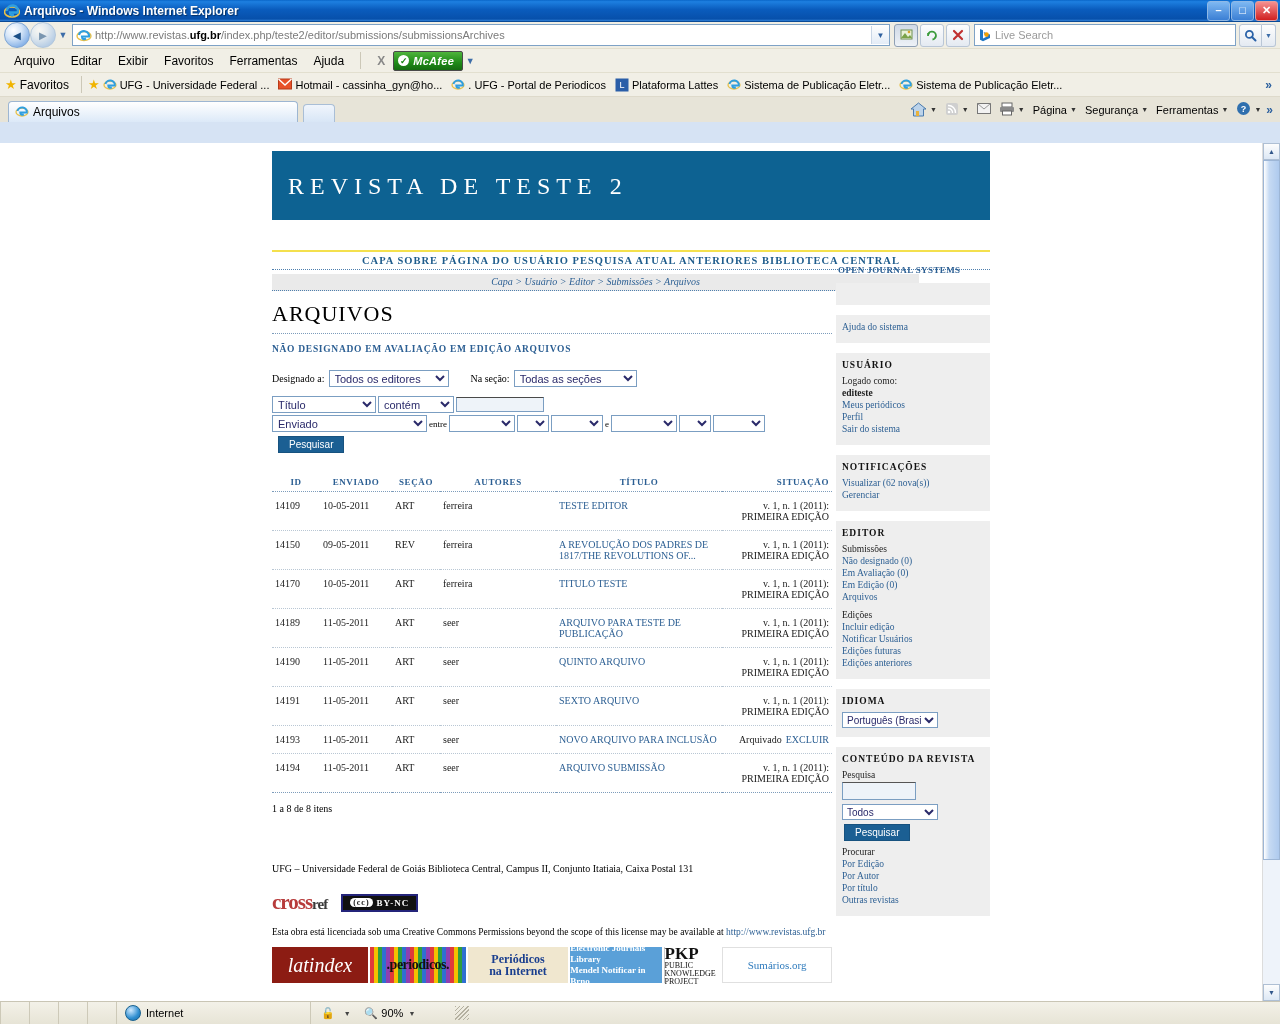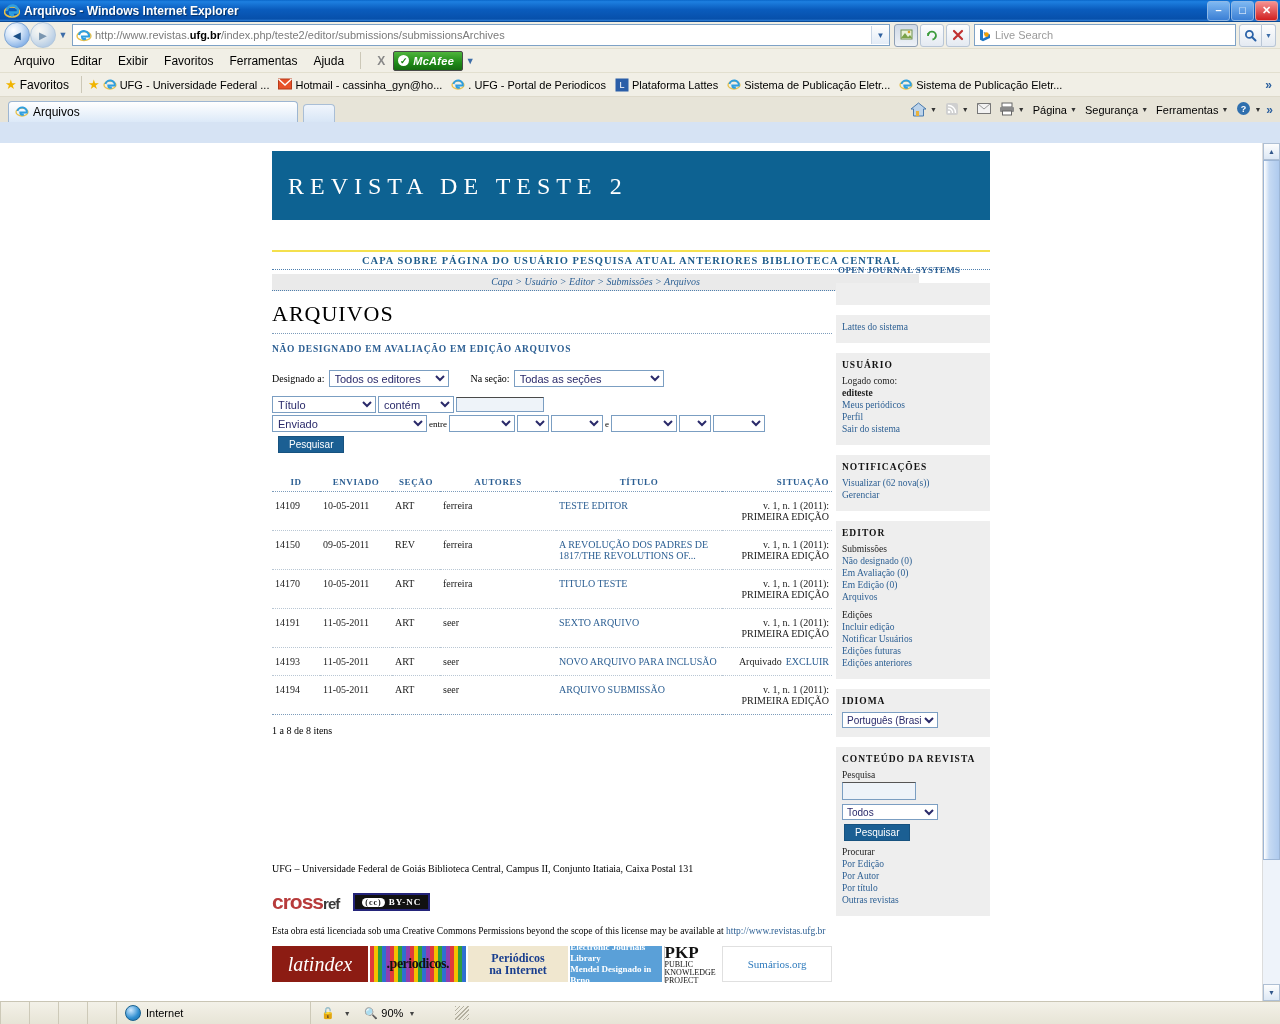--- a/index.html
+++ b/index.html
@@ -244,21 +244,21 @@
   table.results tr:last-child td{border-bottom:1px dotted #7d9cbb;}
   td.c-title a, td.c-title{color:#2c5f93;}
   td.c-status{text-align:right;color:#1a1a1a;}
   td.c-status .excl{color:#2c5f93;margin-left:4px;}
   .count{margin-top:10px;font-family:"Liberation Serif", serif;font-size:10px;}
 
   
   .footer{position:absolute;left:272px;top:720px;width:560px;font-family:"Liberation Serif", serif;font-size:10px;}
   .footer .addr{margin-bottom:16px;}
   .logos-row{display:flex;align-items:center;gap:14px;margin-bottom:12px;}
-  .crossref{font-family:Liberation Sans, sans-serif;font-size:21px;font-weight:bold;color:#b73b3b;position:relative;letter-spacing:-1px;}
+  .crossref{font-family:Liberation Serif, serif;font-size:21px;font-weight:bold;color:#b73b3b;position:relative;letter-spacing:-1px;}
   .crossref .ref{color:#3a3a3a;font-size:15px;}
   .ccbadge{
     background:#111;color:#fff;border:2px solid #24247a;padding:2px 7px;
     font-size:9px;font-weight:bold;letter-spacing:1px;display:inline-flex;align-items:center;gap:4px;
   }
   .ccbadge .cc{background:#fff;color:#111;border-radius:7px;padding:0 3px;font-size:8px;}
   .licensetext{margin-bottom:10px;font-size:9.5px;}
   .licensetext a{color:#2c5f93;text-decoration:none;}
   .badges{display:flex;align-items:flex-end;gap:2px;}
   .bdg{height:36px;display:flex;align-items:center;justify-content:center;box-sizing:border-box;}
@@ -520,21 +520,21 @@
         <h1 class="pagetitle">ARQUIVOS</h1>
         <hr class="hr-dotted">
         <div class="subnav">NÃO DESIGNADO EM AVALIAÇÃO EM EDIÇÃO ARQUIVOS</div>
 
         <div class="formrow">
           <span class="lb">Designado a:</span>
           <select class="ojs" style="width:120px">
             <option>Todos os editores</option>
           </select>
           <span class="lb" style="margin-left:22px">Na seção:</span>
-          <select class="ojs" style="width:150px">
+          <select class="ojs" style="width:123px">
             <option>Todas as seções</option>
           </select>
         </div>
 
         <div class="formrow" style="margin-bottom:2px;">
           <select class="ojs" style="width:104px">
             <option>Título</option>
           </select>
           <select class="ojs" style="width:76px;margin-left:2px">
             <option>contém</option>
@@ -590,20 +590,36 @@
             </tr>
             <tr>
               <td>14170</td>
               <td>10-05-2011</td>
               <td>ART</td>
               <td>ferreira</td>
               <td class="c-title">TITULO TESTE</td>
               <td class="c-status">v. 1, n. 1 (2011): PRIMEIRA EDIÇÃO</td>
             </tr>
             <tr>
+              <td>14189</td>
+              <td>11-05-2011</td>
+              <td>ART</td>
+              <td>seer</td>
+              <td class="c-title">ARQUIVO PARA TESTE DE PUBLICAÇÃO</td>
+              <td class="c-status">v. 1, n. 1 (2011): PRIMEIRA EDIÇÃO</td>
+            </tr>
+            <tr>
+              <td>14190</td>
+              <td>11-05-2011</td>
+              <td>ART</td>
+              <td>seer</td>
+              <td class="c-title">QUINTO ARQUIVO</td>
+              <td class="c-status">v. 1, n. 1 (2011): PRIMEIRA EDIÇÃO</td>
+            </tr>
+            <tr>
               <td>14191</td>
               <td>11-05-2011</td>
               <td>ART</td>
               <td>seer</td>
               <td class="c-title">SEXTO ARQUIVO</td>
               <td class="c-status">v. 1, n. 1 (2011): PRIMEIRA EDIÇÃO</td>
             </tr>
             <tr>
               <td>14193</td>
               <td>11-05-2011</td>
@@ -639,38 +655,38 @@
         </div>
         <div class="badges">
           <span class="bdg latindex">latindex</span>
           <span class="bdg periodicos">.periodicos.</span>
           <span class="bdg pni">
             <span>Periódicos</span>
             <span>na Internet</span>
           </span>
           <span class="bdg ejl">
             <span>Electronic Journals Library</span>
-            <span>Mendel Designado in Brno</span>
+            <span>Mendel Notificar in Brno</span>
           </span>
           <span class="bdg pkp">
             <span class="big">PKP</span>
             <span>PUBLIC</span>
             <span>KNOWLEDGE</span>
             <span>PROJECT</span>
           </span>
           <span class="bdg sumarios">Sumários.org</span>
         </div>
       </div>
 
       <div class="sidebar">
 
         <div class="sbblock" style="height:14px;padding-top:4px;padding-bottom:4px;"></div>
 
         <div class="sbblock">
-          <a class="sblink">Lattes do sistema</a>
+          <a class="sblink">Ajuda do sistema</a>
         </div>
 
         <div class="sbblock">
           <div class="sbtitle">USUÁRIO</div>
           <div class="sbtext">Logado como:</div>
           <div class="sbtext bold">editeste</div>
           <a class="sblink">Meus periódicos</a>
           <a class="sblink">Perfil</a>
           <a class="sblink">Sair do sistema</a>
         </div>

